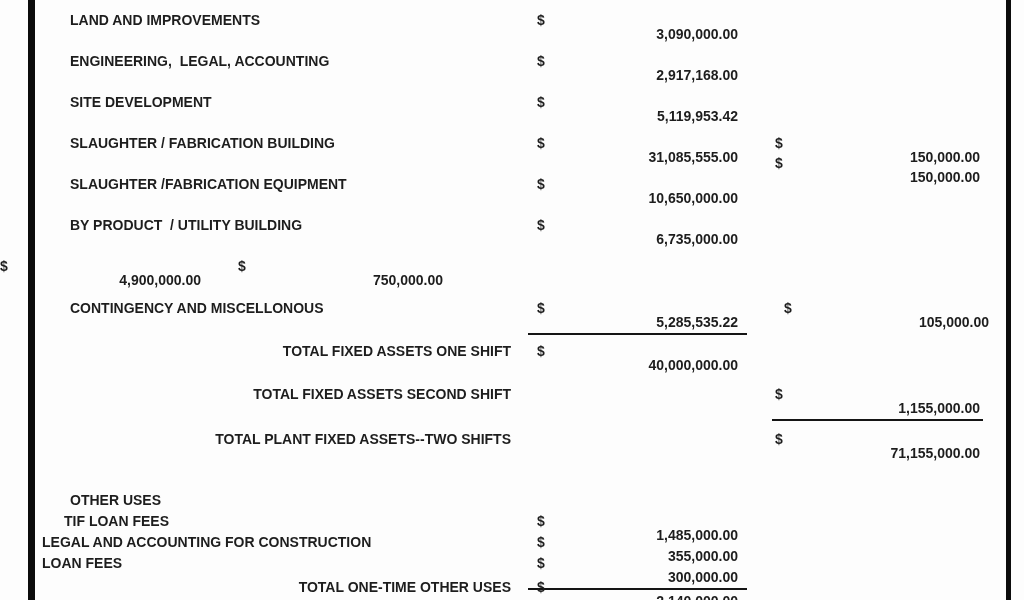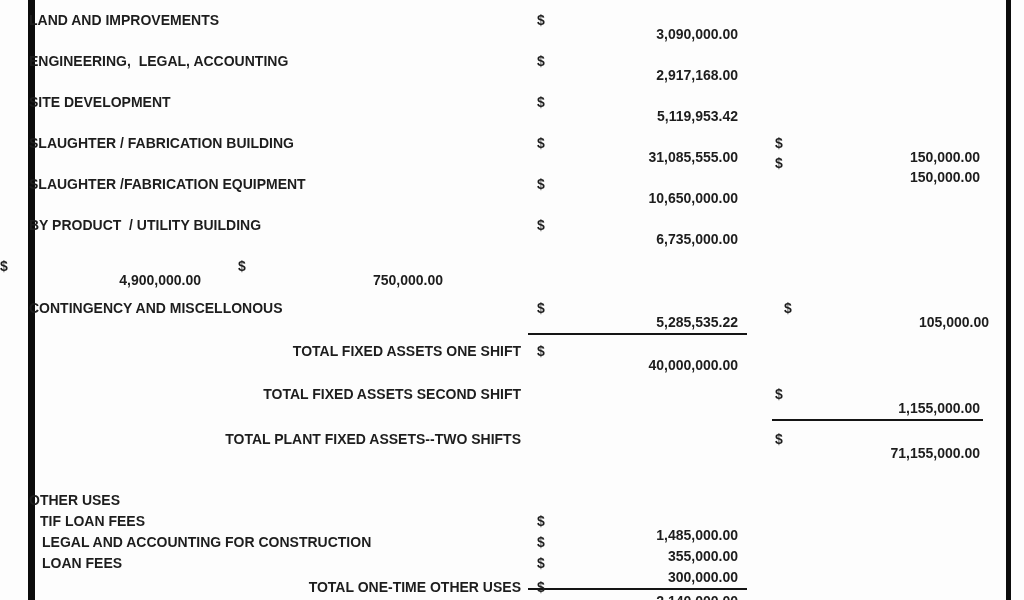--- a/index.html
+++ b/index.html
@@ -32,24 +32,24 @@
     left: 0;
     width: 1006px;
     display: flex;
     align-items: flex-start;
     line-height: 16px;
     white-space: pre; 
   }
   .c-label {
     width: 537px;
     box-sizing: border-box;
-    padding-left: 29px;
-  }
-  .lbl-right .c-label { text-align: right; padding-right: 16px; padding-left: 0; }
-  .ind1 .c-label { padding-left: 40px; }
+    padding-left: 70px;
+  }
+  .lbl-right .c-label { text-align: right; padding-right: 26px; padding-left: 0; }
+  .ind1 .c-label { padding-left: 64px; }
   .ind2 .c-label { padding-left: 42px; }
 
   .grp { display: flex; box-sizing: border-box; }
   .g1 { width: 201px; }
   .g2 { width: 205px; margin-left: 37px; }
   .c-cur { width: 40px; }
   .c-amt { flex: 1; text-align: right; margin-top: 14px; }
 
   
   .u1 .g1 {

